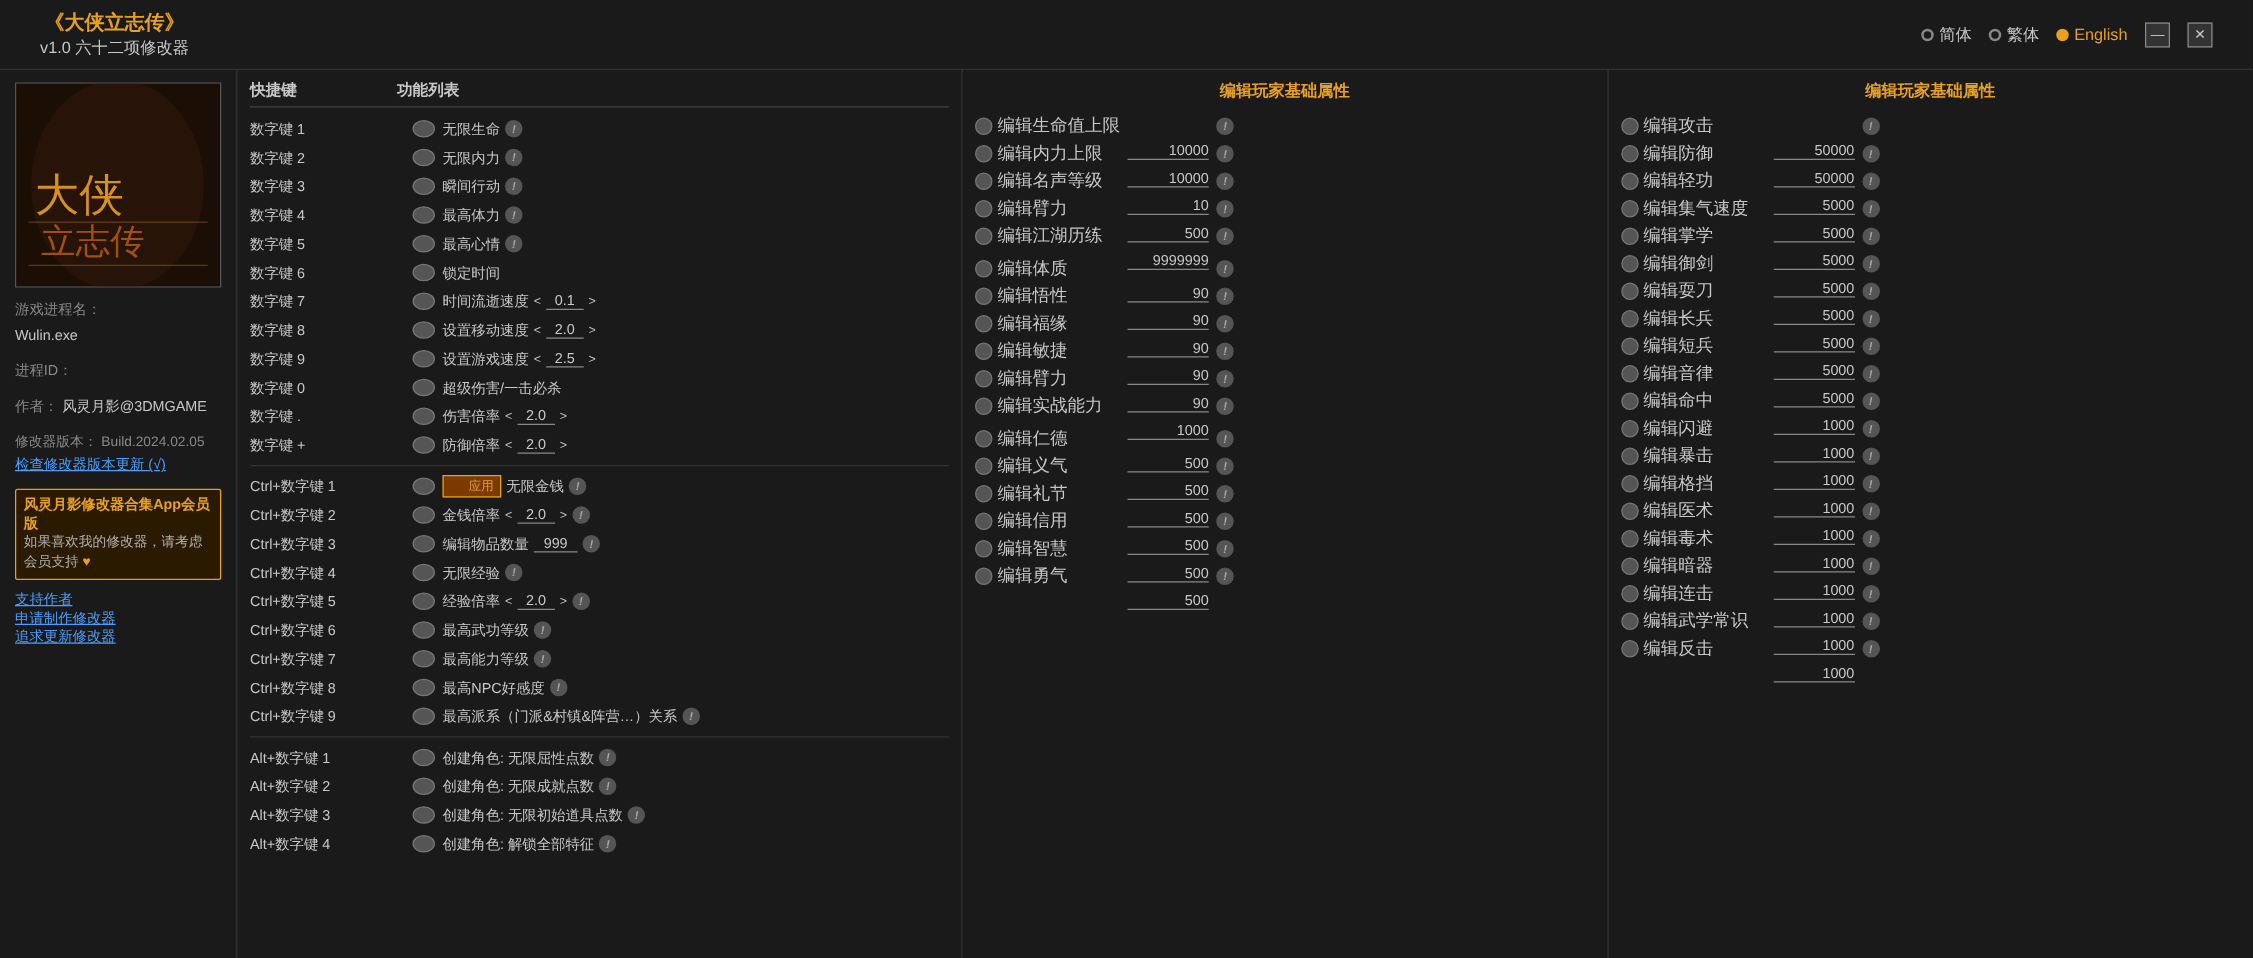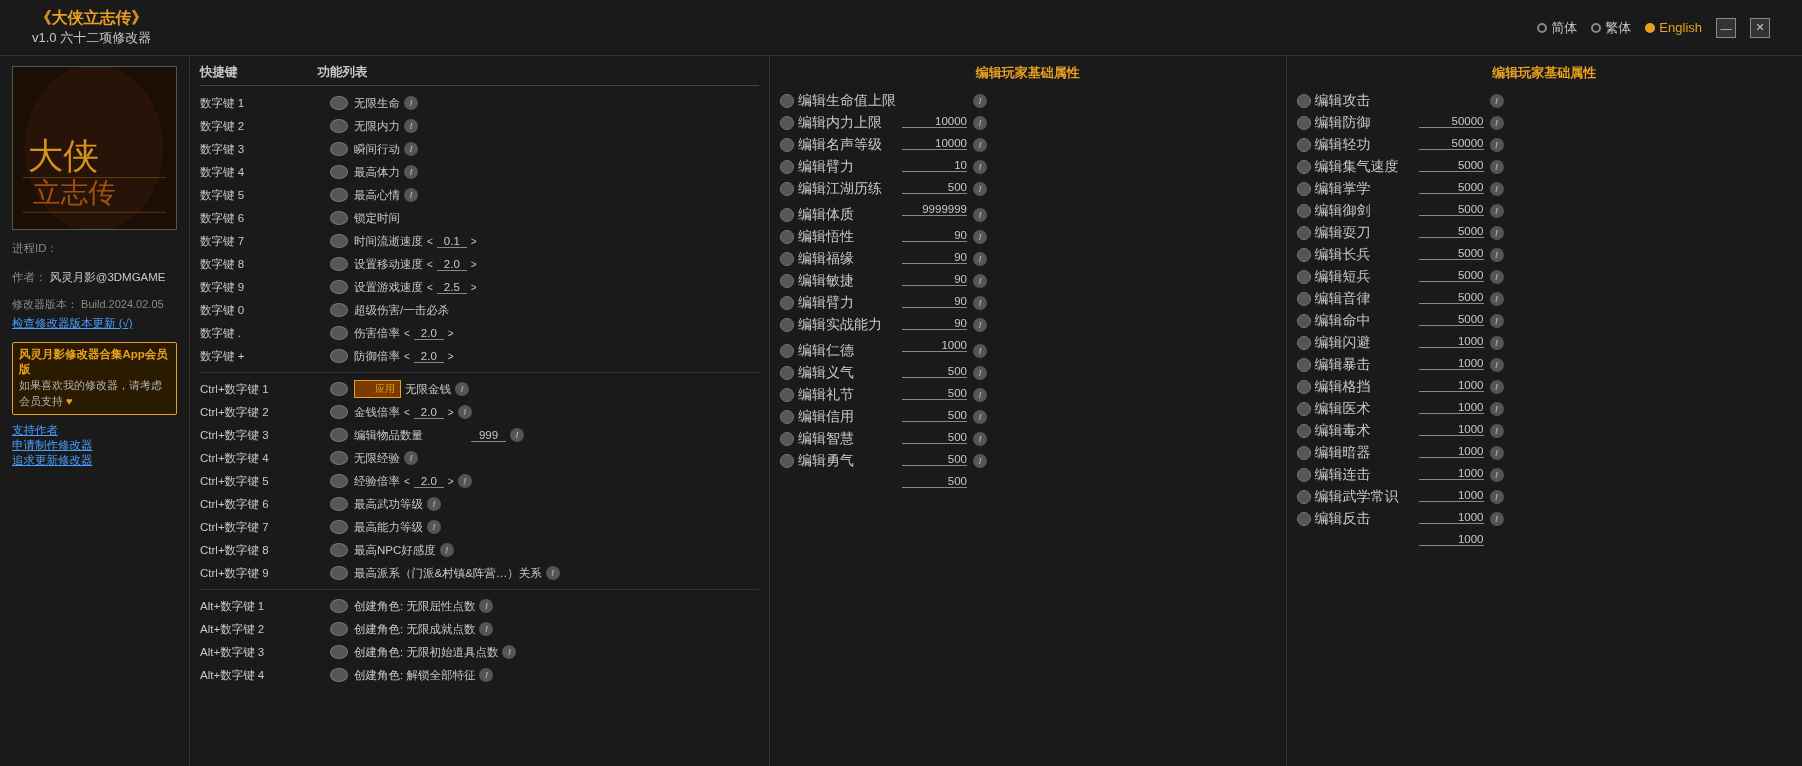--- a/index.html
+++ b/index.html
@@ -274,20 +274,24 @@
 
         <text x="15" y="120" font-size="36" fill="#e8a020" font-family="serif" opacity="0.9">大侠</text>
         <text x="20" y="155" font-size="28" fill="#c06010" font-family="serif" opacity="0.8">立志传</text>
 
         <line x1="10" y1="130" x2="155" y2="130" stroke="#e8a020" stroke-width="1" opacity="0.3"></line>
         <line x1="10" y1="165" x2="155" y2="165" stroke="#e8a020" stroke-width="1" opacity="0.3"></line>
       </svg>
     </div>
 
     <div class="info-block">
+      <span class="label">游戏进程名：</span><br>
+      <span class="value">Wulin.exe</span>
+    </div>
+    <div class="info-block">
       <span class="label">进程ID：</span>
     </div>
     <div class="info-block">
       <span class="label">作者：</span>
       <span class="value">风灵月影@3DMGAME</span>
     </div>
     <div class="version-block">
       <span>修改器版本：</span>
       <span>Build.2024.02.05</span><br>
       <span class="link-blue">检查修改器版本更新 (√)</span>
@@ -437,21 +441,21 @@
             <span style="border-bottom: 1px solid rgb(136, 136, 136); min-width: 30px; display: inline-block; text-align: center;">2.0</span>
             <button class="angle-btn"> &gt; </button>
             <span class="info-icon">!</span>
           </div>
         </div>
         <div class="hotkey-row">
           <span class="hotkey-key">Ctrl+数字键 3</span>
           <span class="hotkey-indicator"></span>
           <div class="hotkey-func">
             <span>编辑物品数量</span> 
-            <span style="border-bottom: 1px solid rgb(136, 136, 136); min-width: 35px; display: inline-block; text-align: center; margin-left: 44px;">999</span>
+            <span style="border-bottom: 1px solid rgb(136, 136, 136); min-width: 35px; display: inline-block; text-align: center;">999</span>
             <span class="info-icon">!</span>
           </div>
         </div>
         <div class="hotkey-row">
           <span class="hotkey-key">Ctrl+数字键 4</span>
           <span class="hotkey-indicator"></span>
           <div class="hotkey-func">
             <span>无限经验</span>
             <span class="info-icon">!</span>
           </div>

